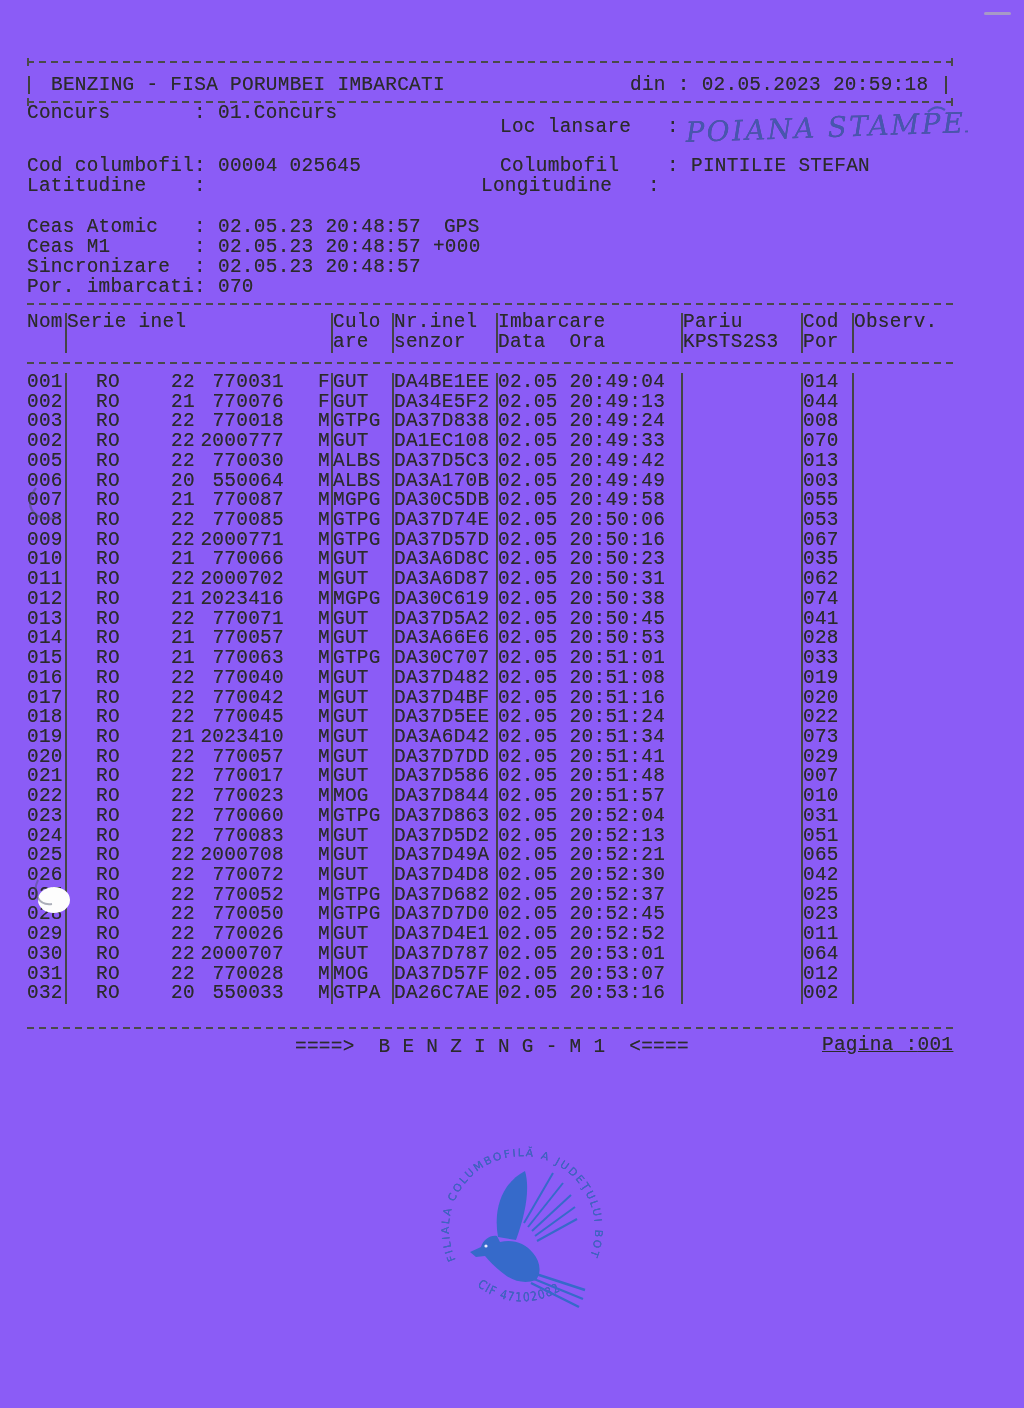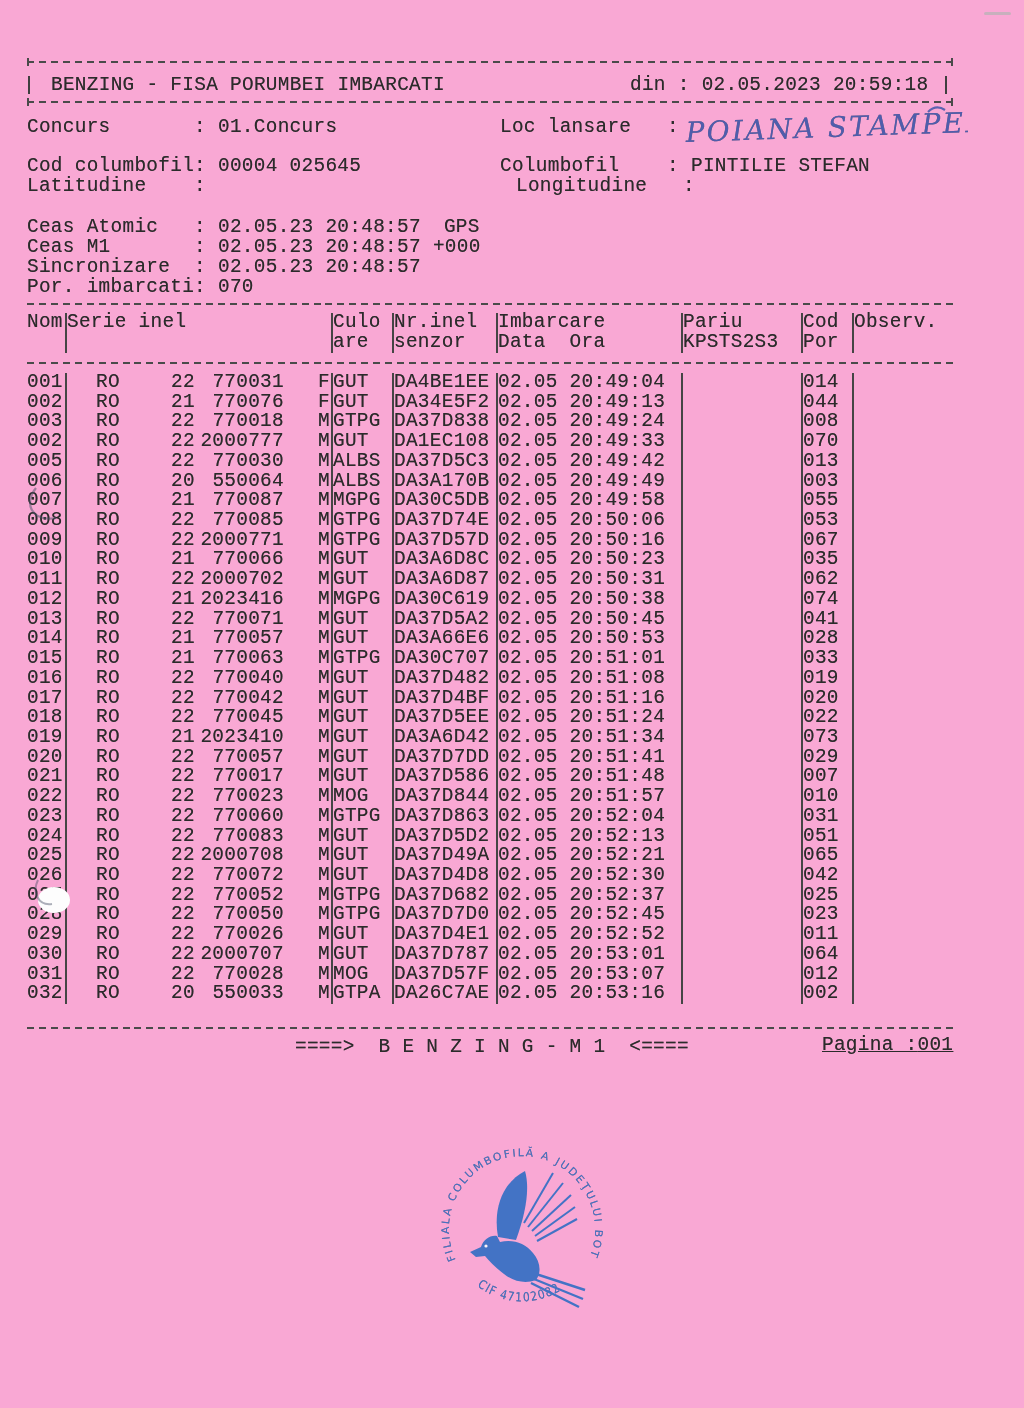--- a/index.html
+++ b/index.html
@@ -1,18 +1,18 @@
 <!DOCTYPE html>
 <html><head>
 <meta charset="utf-8">
 <style>
   html,body{margin:0;padding:0;background:#ffffff;}
   .page{
     position:relative;width:1024px;height:1408px;overflow:hidden;
-    background:#f9a8d4;color:#2b2b2b;
+    background:#8b5cf6;color:#2b2b2b;
     font-family:"Liberation Mono","DejaVu Sans Mono",monospace;
     font-size:19.4px;line-height:20px;letter-spacing:.3px;
     text-shadow:0 0 .5px rgba(40,40,40,.55);
   }
   .line{position:absolute;white-space:pre;}
   .abs{position:absolute;}
   
   .dashline{
     position:absolute;left:27px;width:926px;height:2px;
     background:repeating-linear-gradient(90deg,#4a4a4a 0,#4a4a4a 7px,transparent 7px,transparent 11.94px);
@@ -72,27 +72,27 @@
 
   <div class="artifact"></div>
 
   <div class="dashline tick" style="top:61px;"></div>
   <div class="vbar" style="left:28px;top:76px;"></div>
   <div class="vbar" style="left:945px;top:76px;"></div>
   <div class="line" style="left:51px;top:75px;">BENZING - FISA PORUMBEI IMBARCATI</div>
   <div class="line" style="left:630px;top:75px;"><span>din :</span><span> </span><span>02.05.2023 20:59:18</span></div>
   <div class="dashline tick" style="top:101px;"></div>
 
-  <div class="line" style="left:27px;top:117px;"><span>Concurs       : </span><span>01.Concurs</span></div>
+  <div class="line" style="left:27px;top:103px;"><span>Concurs       : </span><span>01.Concurs</span></div>
   <div class="line" style="left:27px;top:156px;"><span>Cod columbofil: </span><span>00004 025645</span></div>
   <div class="line" style="left:27px;top:176px;"><span>Latitudine    : </span><span></span></div>
 
   <div class="line" style="left:500px;top:117px;"><span>Loc lansare   : </span></div>
   <div class="line" style="left:500px;top:156px;"><span>Columbofil    : </span><span>PINTILIE STEFAN</span></div>
-  <div class="line" style="left:516px;top:176px;"><span>Longitudine   : </span><span></span></div>
+  <div class="line" style="left:481px;top:176px;"><span>Longitudine   : </span><span></span></div>
 
   <svg class="abs" style="left:676px;top:100px;" width="292" height="62" viewBox="0 0 292 62">
     <text x="10" y="42" transform="rotate(-2 10 42)" font-family="DejaVu Serif, serif" font-style="italic" font-size="28" letter-spacing="2.2" fill="#4157a9" opacity="0.92">POIANA STAMPEI</text>
     <path d="M252,12 q8,-8 17,-2" stroke="#4157a9" stroke-width="2.2" fill="none" opacity="0.85"></path>
   </svg>
 
   <div class="line" style="left:27px;top:217px;"><span>Ceas Atomic   : </span><span>02.05.23 20:48:57</span><span class="sfx-gps">GPS</span></div>
   <div class="line" style="left:27px;top:237px;"><span>Ceas M1       : </span><span>02.05.23 20:48:57</span><span class="sfx-off">+000</span></div>
   <div class="line" style="left:27px;top:257px;"><span>Sincronizare  : </span><span>02.05.23 20:48:57</span></div>
   <div class="line" style="left:27px;top:277px;"><span>Por. imbarcati: </span><span>070</span></div>

